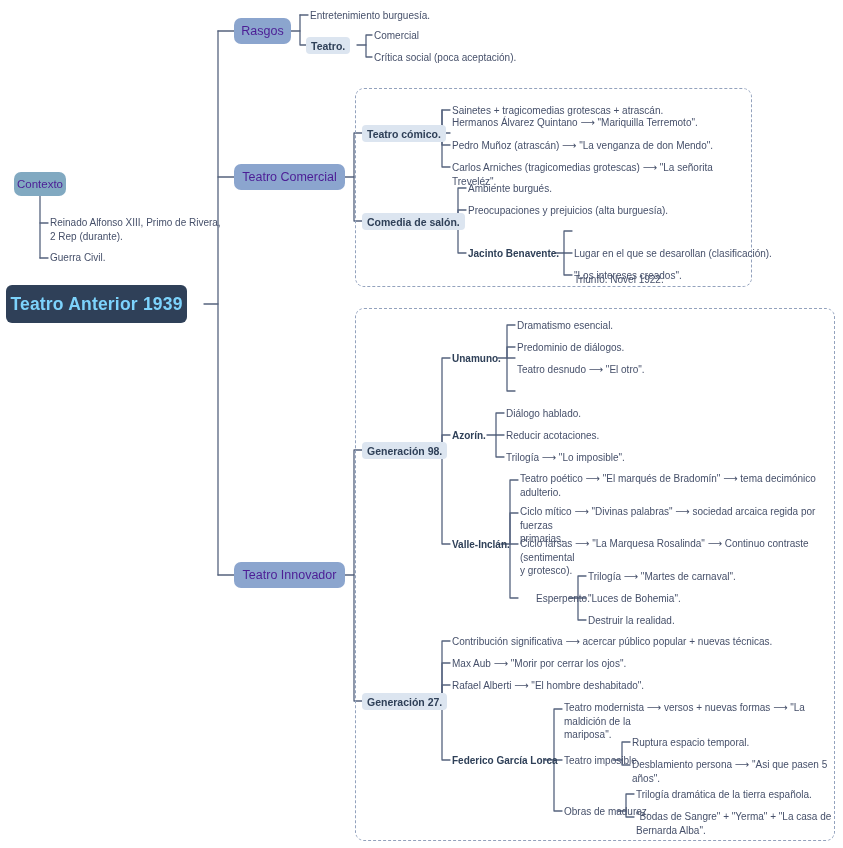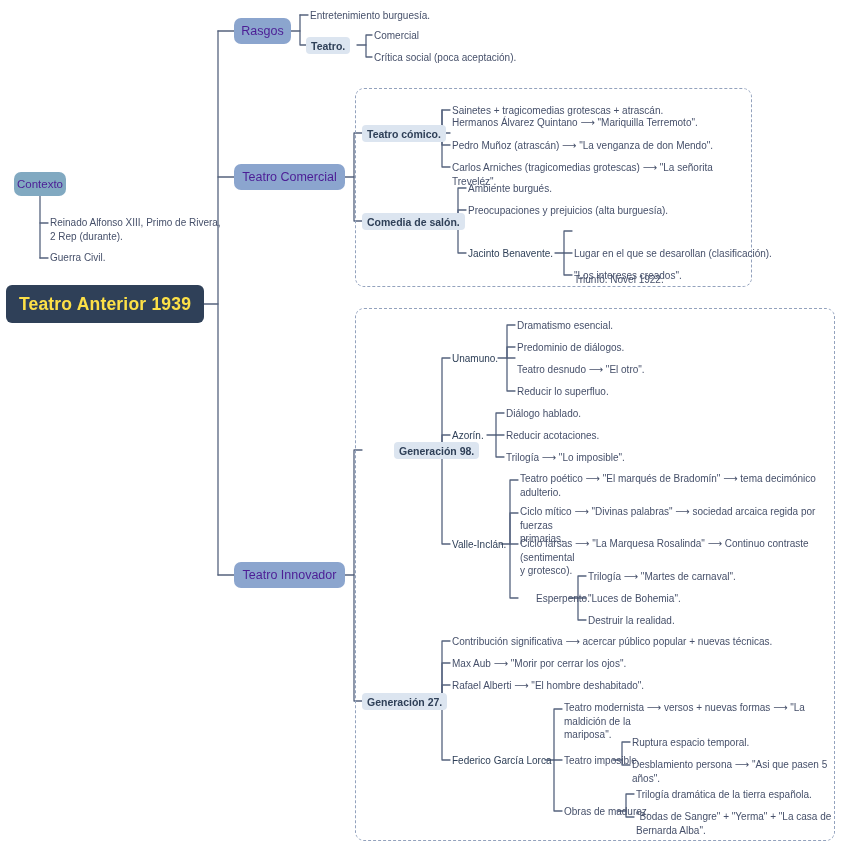--- a/index.html
+++ b/index.html
@@ -8,23 +8,23 @@
     font-family:"Liberation Sans","DejaVu Sans",sans-serif;
     color:#3f4a5e;overflow:hidden;position:relative;
   }
   #canvas{position:absolute;left:0;top:0;width:843px;height:848px;}
   svg.lines{position:absolute;left:0;top:0;width:843px;height:848px;pointer-events:none;}
 
   .node{position:absolute;box-sizing:border-box;}
 
   
   .root{
-    left:6px;top:285px;width:198px;height:38px;
+    left:6px;top:285px;width:181px;height:38px;
     background:#2f4058;border-radius:6px;
-    color:#fde047;font-size:17.5px;font-weight:bold;
+    color:#7dd3fc;font-size:17.5px;font-weight:bold;
     display:flex;align-items:center;justify-content:center;
     letter-spacing:.2px;
   }
   
   .lvl1{
     background:#8ba5ce;border-radius:7px;color:#4c1d95;
     font-size:12.5px;display:flex;align-items:center;justify-content:center;
     height:26px;
   }
   .lvl1.teal{background:#81a9c1;height:24px;font-size:11.5px;}
@@ -34,21 +34,21 @@
     background:#dce5f0;border-radius:4px;color:#2f4058;
     font-size:10.5px;font-weight:bold;
     display:flex;align-items:center;justify-content:center;
     height:17px;padding:0 5px;white-space:nowrap;
   }
   
   .leaf{
     position:absolute;font-size:10px;color:#46506a;
     line-height:13.5px;white-space:pre-line;
   }
-  .leaf.b{font-weight:normal;color:#2f4058;}
+  .leaf.b{font-weight:bold;color:#2f4058;}
 
   
   .groupbox{
     position:absolute;border:1.4px dashed #93a2bd;border-radius:9px;
     box-sizing:border-box;
   }
 </style>
 </head>
 <body>
 
@@ -163,27 +163,26 @@
   <div class="node pill" style="left:362px;top:213px;">Comedia de salón.</div>
   <div class="leaf" style="left:468px;top:182px;width:280px;">Ambiente burgués.</div>
   <div class="leaf" style="left:468px;top:204px;width:280px;">Preocupaciones y prejuicios (alta burguesía).</div>
   <div class="leaf b" style="left:468px;top:247px;width:100px;">Jacinto  Benavente.</div>
   <div class="leaf" style="left:574px;top:225px;width:260px;margin-top:48px;">Triunfó. Novel 1922.</div>
   <div class="leaf" style="left:574px;top:247px;width:260px;">Lugar en el que se desarollan (clasificación).</div>
   <div class="leaf" style="left:574px;top:269px;width:260px;">"Los intereses creados".</div>
 
   <div class="node lvl1" style="left:234px;top:562px;width:111px;">Teatro Innovador</div>
 
-  <div class="node pill" style="left:362px;top:442px;margin-left:32px;">Generación 98.</div>
+  <div class="node pill" style="left:362px;top:442px;">Generación 98.</div>
 
   <div class="leaf b" style="left:452px;top:352px;width:80px;">Unamuno.</div>
   <div class="leaf" style="left:517px;top:341px;width:260px;">Predominio de diálogos.</div>
   <div class="leaf" style="left:517px;top:319px;width:260px;">Dramatismo esencial.</div>
   <div class="leaf" style="left:517px;top:363px;width:260px;">Teatro desnudo ⟶ "El otro".</div>
-  <div class="leaf" style="left:517px;top:385px;width:260px;">Reducir lo superfluo.</div>
 
   <div class="leaf b" style="left:452px;top:429px;width:70px;">Azorín.</div>
   <div class="leaf" style="left:506px;top:407px;width:260px;">Diálogo hablado.</div>
   <div class="leaf" style="left:506px;top:429px;width:260px;">Reducir acotaciones.</div>
   <div class="leaf" style="left:506px;top:451px;width:260px;">Trilogía ⟶ "Lo imposible".</div>
 
   <div class="leaf b" style="left:452px;top:538px;width:90px;">Valle-Inclán.</div>
   <div class="leaf" style="left:520px;top:472px;width:300px;">Teatro poético ⟶ "El marqués de Bradomín" ⟶ tema decimónico
 adulterio.</div>
   <div class="leaf" style="left:520px;top:505px;width:300px;">Ciclo mítico ⟶ "Divinas palabras" ⟶ sociedad arcaica regida por fuerzas

